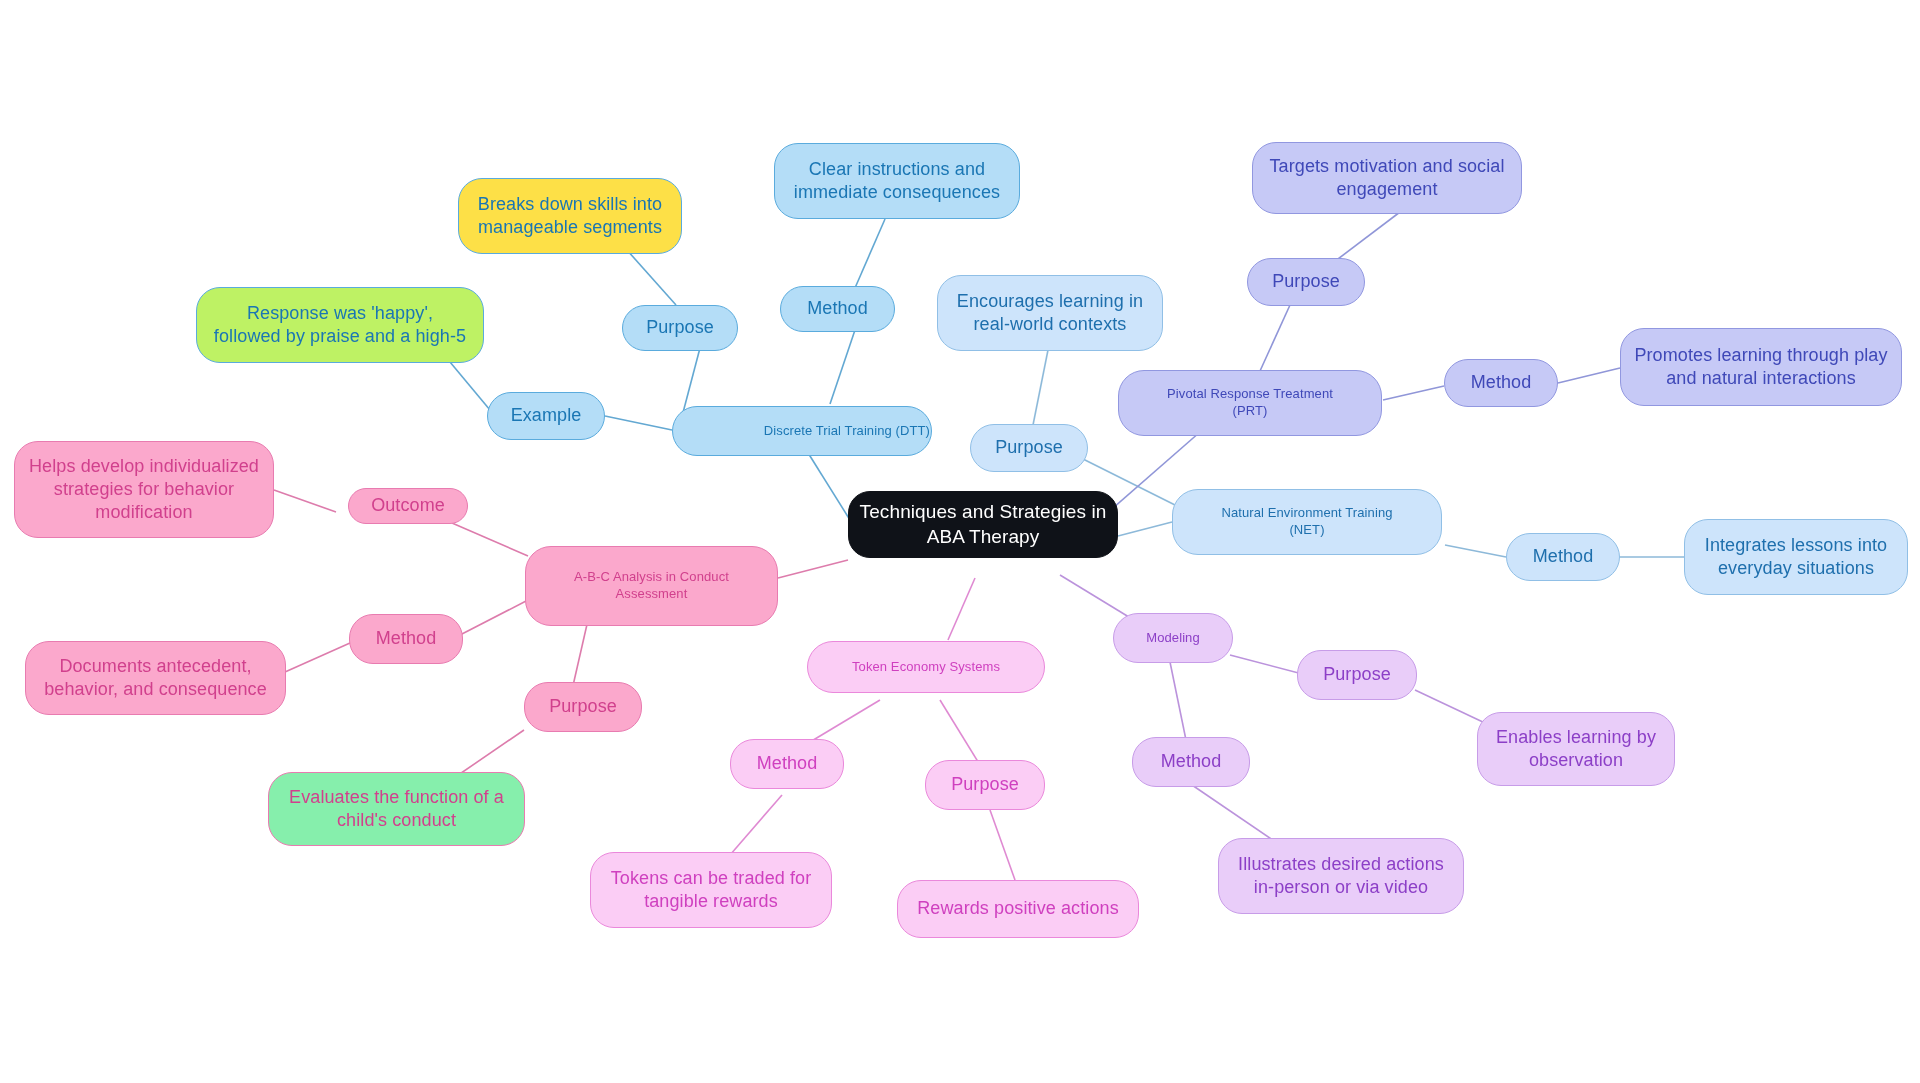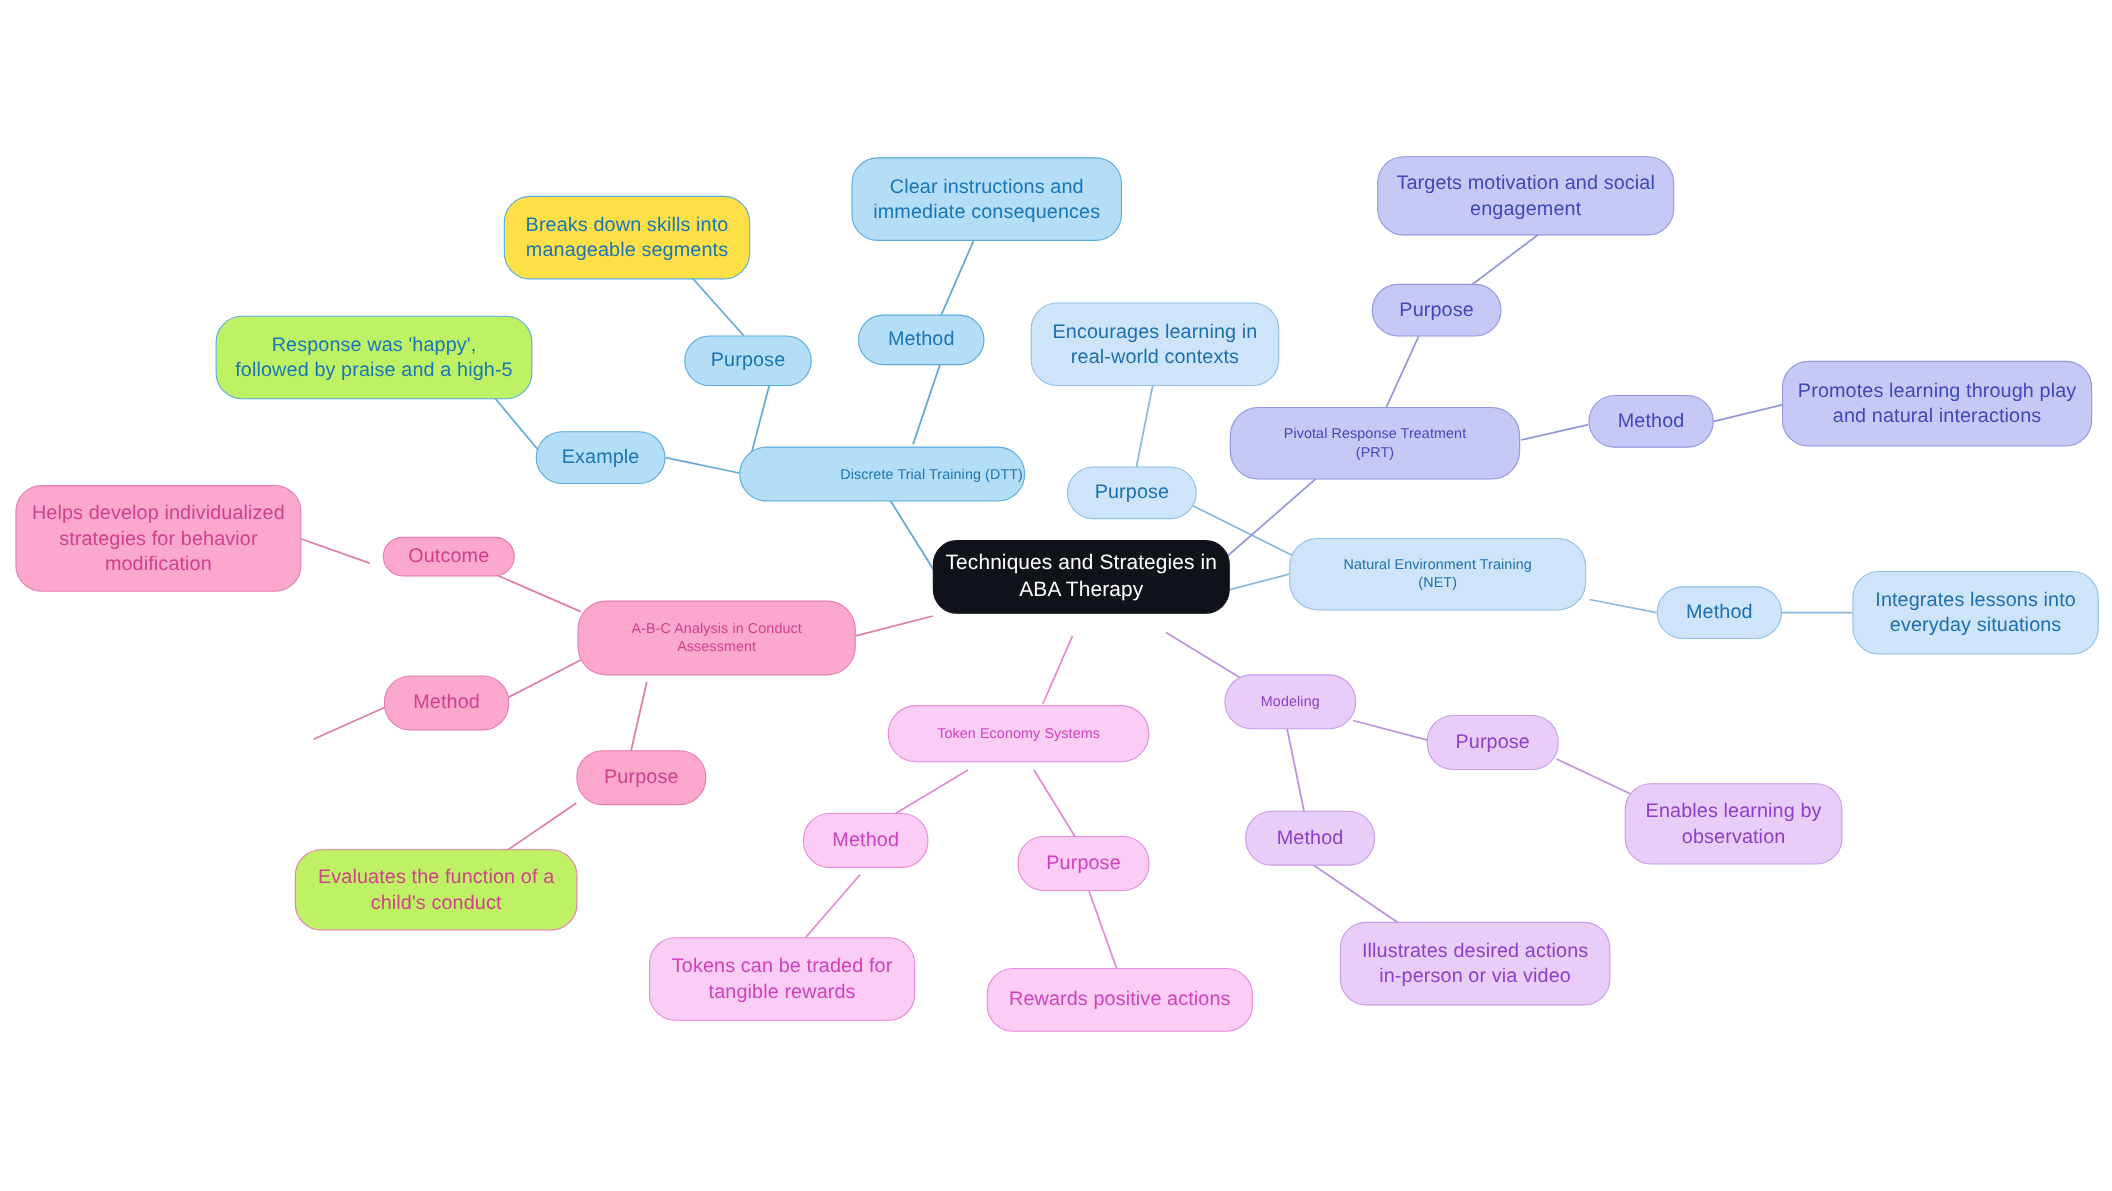--- a/index.html
+++ b/index.html
@@ -195,36 +195,40 @@
     <span>Tokens can be traded for
 tangible rewards</span>
   </div>
   <div class="node node-sub" style="left:925px; top:760px; width:120px; height:50px; background:#fbcdf5; border-color:#ea88db; color:#cf40bf;">
     <span>Purpose</span>
   </div>
   <div class="node node-leaf" style="left:897px; top:880px; width:242px; height:58px; background:#fbcdf5; border-color:#ea88db; color:#cf40bf;">
     <span>Rewards positive actions</span>
   </div>
 
-  <div class="node node-branch" style="left:525px; top:546px; width:253px; height:68px; background:#fba8cc; border-color:#e87bb0; color:#d1408d;">
+  <div class="node node-branch" style="left:525px; top:546px; width:253px; height:80px; background:#fba8cc; border-color:#e87bb0; color:#d1408d;">
     <span>A-B-C Analysis in Conduct
 Assessment</span>
   </div>
   <div class="node node-sub" style="left:348px; top:488px; width:120px; height:36px; background:#fba8cc; border-color:#e87bb0; color:#d1408d;">
     <span>Outcome</span>
   </div>
   <div class="node node-leaf" style="left:14px; top:441px; width:260px; height:97px; background:#fba8cc; border-color:#e87bb0; color:#d1408d;">
     <span>Helps develop individualized
 strategies for behavior
 modification</span>
   </div>
   <div class="node node-sub" style="left:349px; top:614px; width:114px; height:50px; background:#fba8cc; border-color:#e87bb0; color:#d1408d;">
     <span>Method</span>
   </div>
+  <div class="node node-leaf" style="left:25px; top:641px; width:261px; height:74px; background:#fba8cc; border-color:#e87bb0; color:#d1408d;">
+    <span>Documents antecedent,
+behavior, and consequence</span>
+  </div>
   <div class="node node-sub" style="left:524px; top:682px; width:118px; height:50px; background:#fba8cc; border-color:#e87bb0; color:#d1408d;">
     <span>Purpose</span>
   </div>
-  <div class="node node-leaf" style="left:268px; top:772px; width:257px; height:74px; background:#bef264; border-color:#e87bb0; color:#d1408d;">
+  <div class="node node-leaf" style="left:268px; top:772px; width:257px; height:74px; background:#86efac; border-color:#e87bb0; color:#d1408d;">
     <span>Evaluates the function of a
 child's conduct</span>
   </div>
 
 </div>
 
 </body></html>

